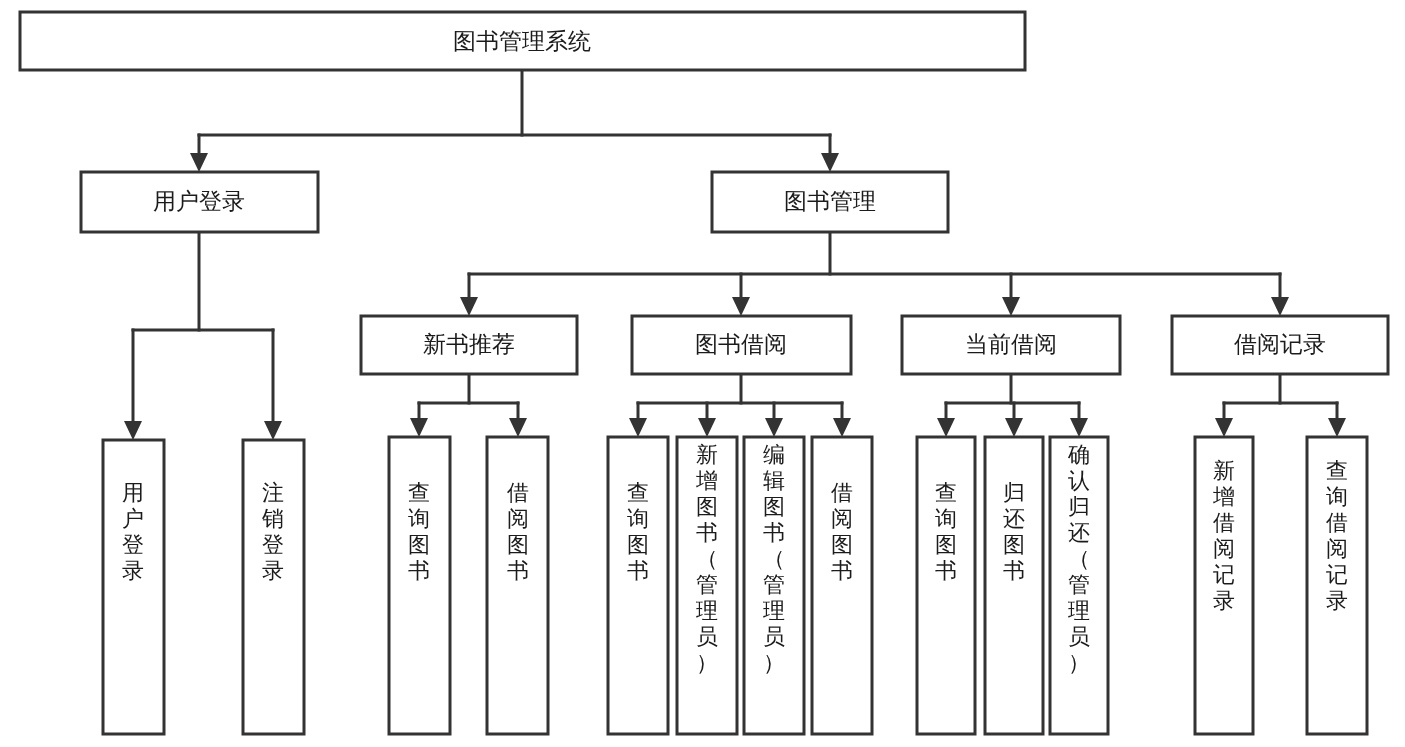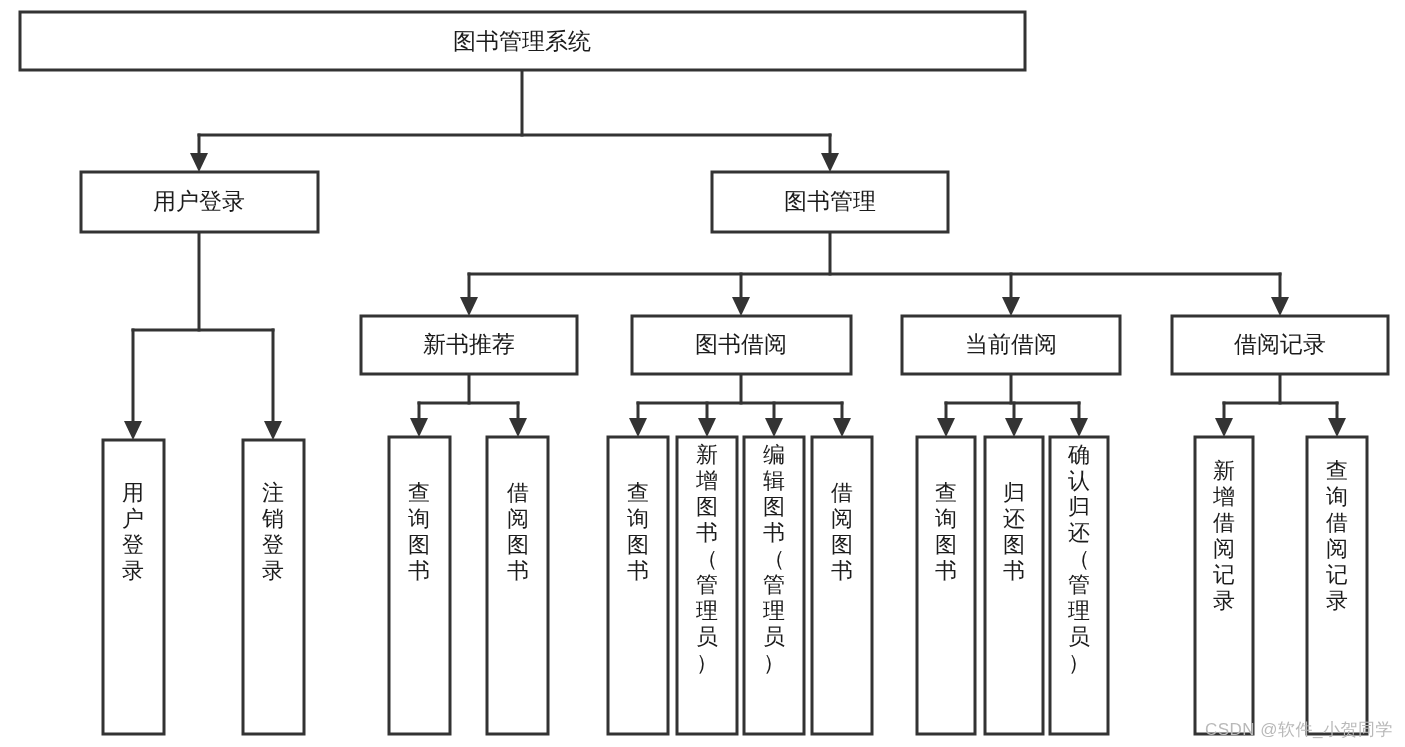--- a/index.html
+++ b/index.html
@@ -247,15 +247,14 @@
       <text class="node-label-v" x="1224" y="478"><tspan x="1224" y="478">新</tspan><tspan x="1224" y="504">增</tspan><tspan x="1224" y="530">借</tspan><tspan x="1224" y="556">阅</tspan><tspan x="1224" y="582">记</tspan><tspan x="1224" y="608">录</tspan></text>
     </g>
 
     <g>
       <rect class="node-rect" x="1307" y="437" width="60" height="297"></rect>
       <text class="node-label-v" x="1337" y="478"><tspan x="1337" y="478">查</tspan><tspan x="1337" y="504">询</tspan><tspan x="1337" y="530">借</tspan><tspan x="1337" y="556">阅</tspan><tspan x="1337" y="582">记</tspan><tspan x="1337" y="608">录</tspan></text>
     </g>
 
   </svg>
 
-  <div class="watermark-text">CSDN @软件_小贺同学</div>
 
 </div>
 
 </body></html>

